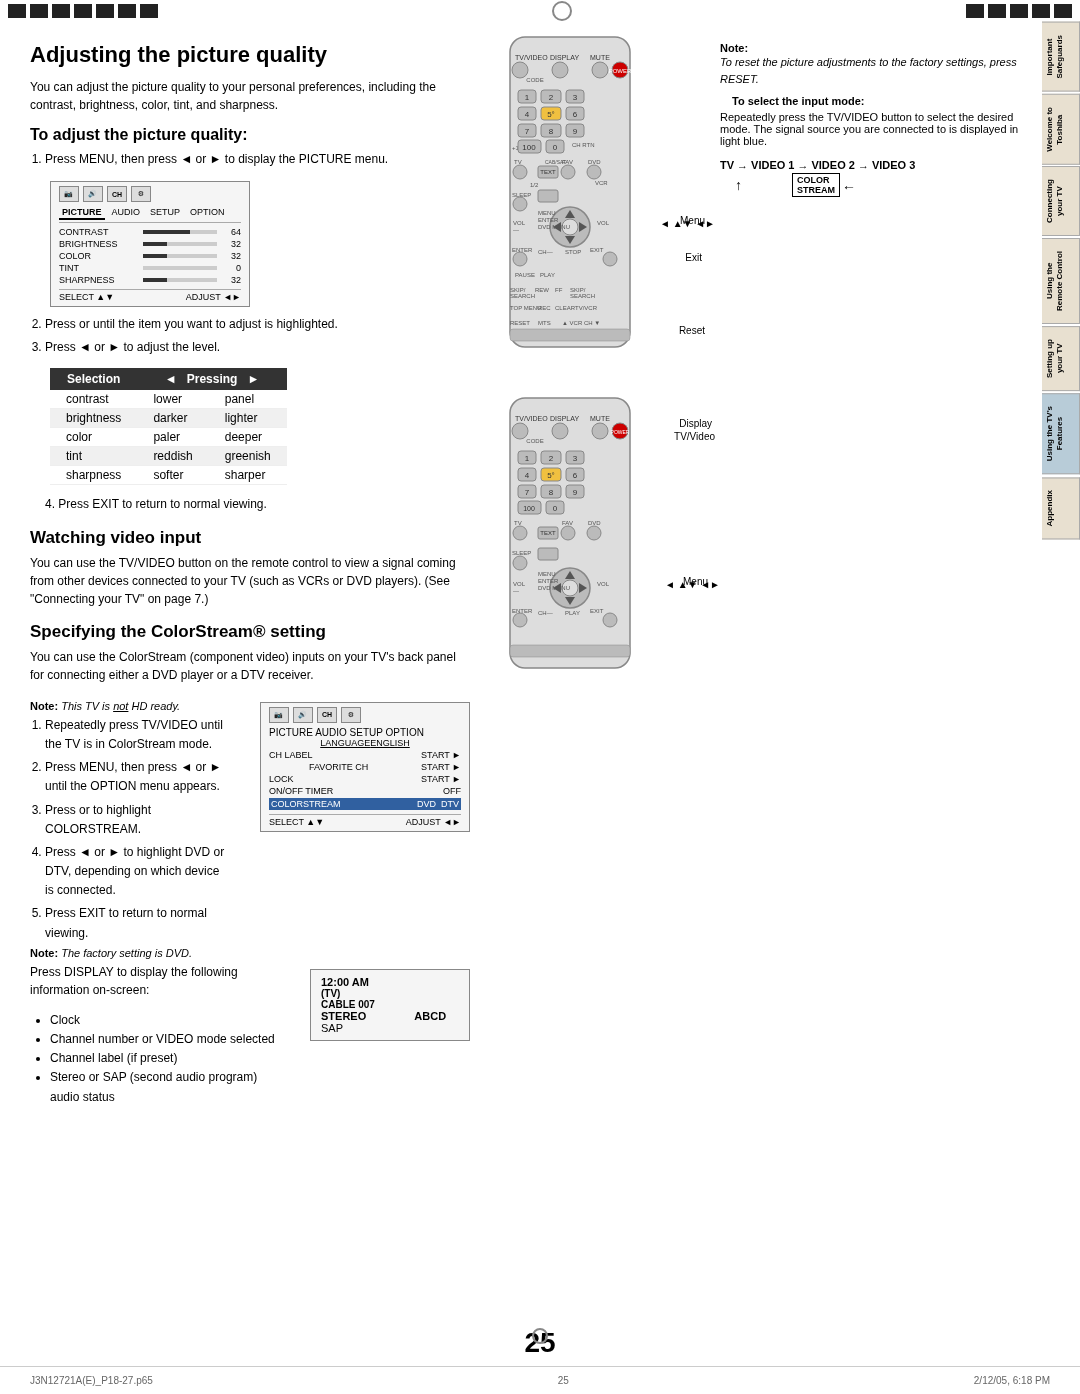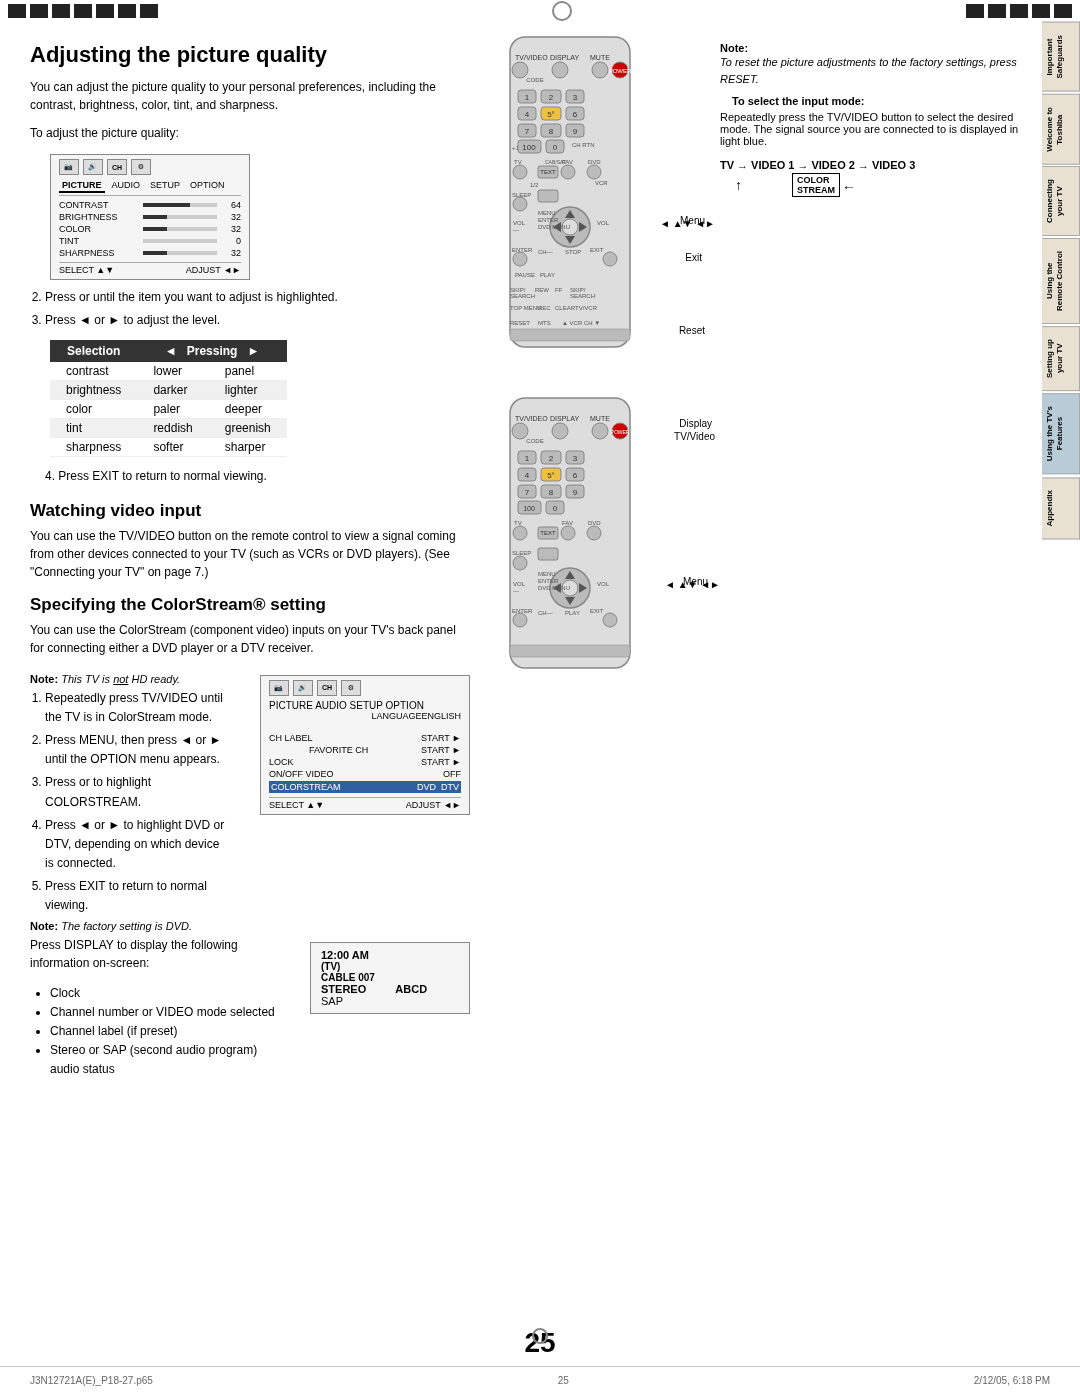--- a/index.html
+++ b/index.html
@@ -91,22 +91,22 @@
       color: #000;
     }
 
     .intro-text {
       font-size: 12px;
       line-height: 1.5;
       margin-bottom: 12px;
     }
 
     .section-label {
-      font-size: 12px;
-      font-weight: normal;
+      font-size: 16px;
+      font-weight: bold;
       margin-bottom: 6px;
     }
 
     .steps {
       font-size: 12px;
       line-height: 1.6;
       padding-left: 15px;
     }
     .steps li {
       margin-bottom: 4px;
@@ -336,20 +336,23 @@
 <div class="main-content">
 
   <div class="left-col">
 
     <h1 class="main-title">Adjusting the picture quality</h1>
 
     <p class="intro-text">You can adjust the picture quality to your personal preferences, including the contrast, brightness, color, tint, and sharpness.</p>
 
     <p class="section-label">To adjust the picture quality:</p>
 
+    <ol class="steps">
+      <li>Press MENU, then press ◄ or ► to display the PICTURE menu.</li>
+    </ol>
 
     
     <div class="picture-menu">
       <div class="menu-icons">
         <div class="menu-icon-box" style="font-size:7px;">📷</div>
         <div class="menu-icon-box" style="font-size:7px;">🔊</div>
         <div class="menu-icon-box" style="font-size:7px;font-weight:bold;">CH</div>
         <div class="menu-icon-box" style="font-size:7px;">⚙</div>
       </div>
       <div class="menu-tabs">
@@ -483,38 +486,38 @@
             <div class="menu-icon-box" style="font-size:7px;">🔊</div>
             <div class="menu-icon-box" style="font-size:7px;font-weight:bold;">CH</div>
             <div class="menu-icon-box" style="font-size:7px;">⚙</div>
           </div>
           <div class="menu-tabs">
             <span class="menu-tab">PICTURE</span>
             <span class="menu-tab">AUDIO</span>
             <span class="menu-tab">SETUP</span>
             <span class="menu-tab selected">OPTION</span>
           </div>
-          <div class="menu-row2" style="display:flex;justify-content:flex-end;font-size:9px;margin-bottom:12px;">
+          <div class="menu-row2" style="display:flex;justify-content:center;font-size:9px;margin-bottom:2px;text-decoration:underline;">
             <span>LANGUAGE</span>
             <span>ENGLISH</span>
           </div>
           <div class="menu-row2" style="display:flex;justify-content:space-between;font-size:9px;margin-bottom:2px;">
             <span>CH LABEL</span>
             <span>START ►</span>
           </div>
           <div class="menu-row2" style="display:flex;justify-content:space-between;font-size:9px;margin-bottom:2px;padding-left:40px;">
             <span>FAVORITE CH</span>
             <span>START ►</span>
           </div>
           <div class="menu-row2" style="display:flex;justify-content:space-between;font-size:9px;margin-bottom:2px;">
             <span>LOCK</span>
             <span>START ►</span>
           </div>
           <div class="menu-row2" style="display:flex;justify-content:space-between;font-size:9px;margin-bottom:2px;">
-            <span>ON/OFF VIDEO</span>
+            <span>ON/OFF TIMER</span>
             <span>OFF</span>
           </div>
           <div class="menu-row2" style="display:flex;justify-content:space-between;font-size:9px;margin-bottom:2px;background:#3060a0;color:#fff;padding:1px 2px;">
             <span>COLORSTREAM</span>
             <span>DVD&nbsp;&nbsp;DTV</span>
           </div>
           <div class="menu-bottom">
             <span>SELECT  ▲▼</span>
             <span>ADJUST  ◄►</span>
           </div>
@@ -535,21 +538,21 @@
         </ul>
       </div>
       <div class="two-col-right">
         <div class="tv-status">
           <div class="row1">
             <span>12:00 AM</span>
             <span style="font-size:10px;">(TV)<br>CABLE 007</span>
           </div>
           <div class="row2">
             <span>STEREO</span>
-            <span style="margin-left:26px;">ABCD</span>
+            <span style="margin-left:45px;">ABCD</span>
           </div>
           <div class="row3">
             <span>SAP</span>
           </div>
         </div>
       </div>
     </div>
 
   </div>
 

